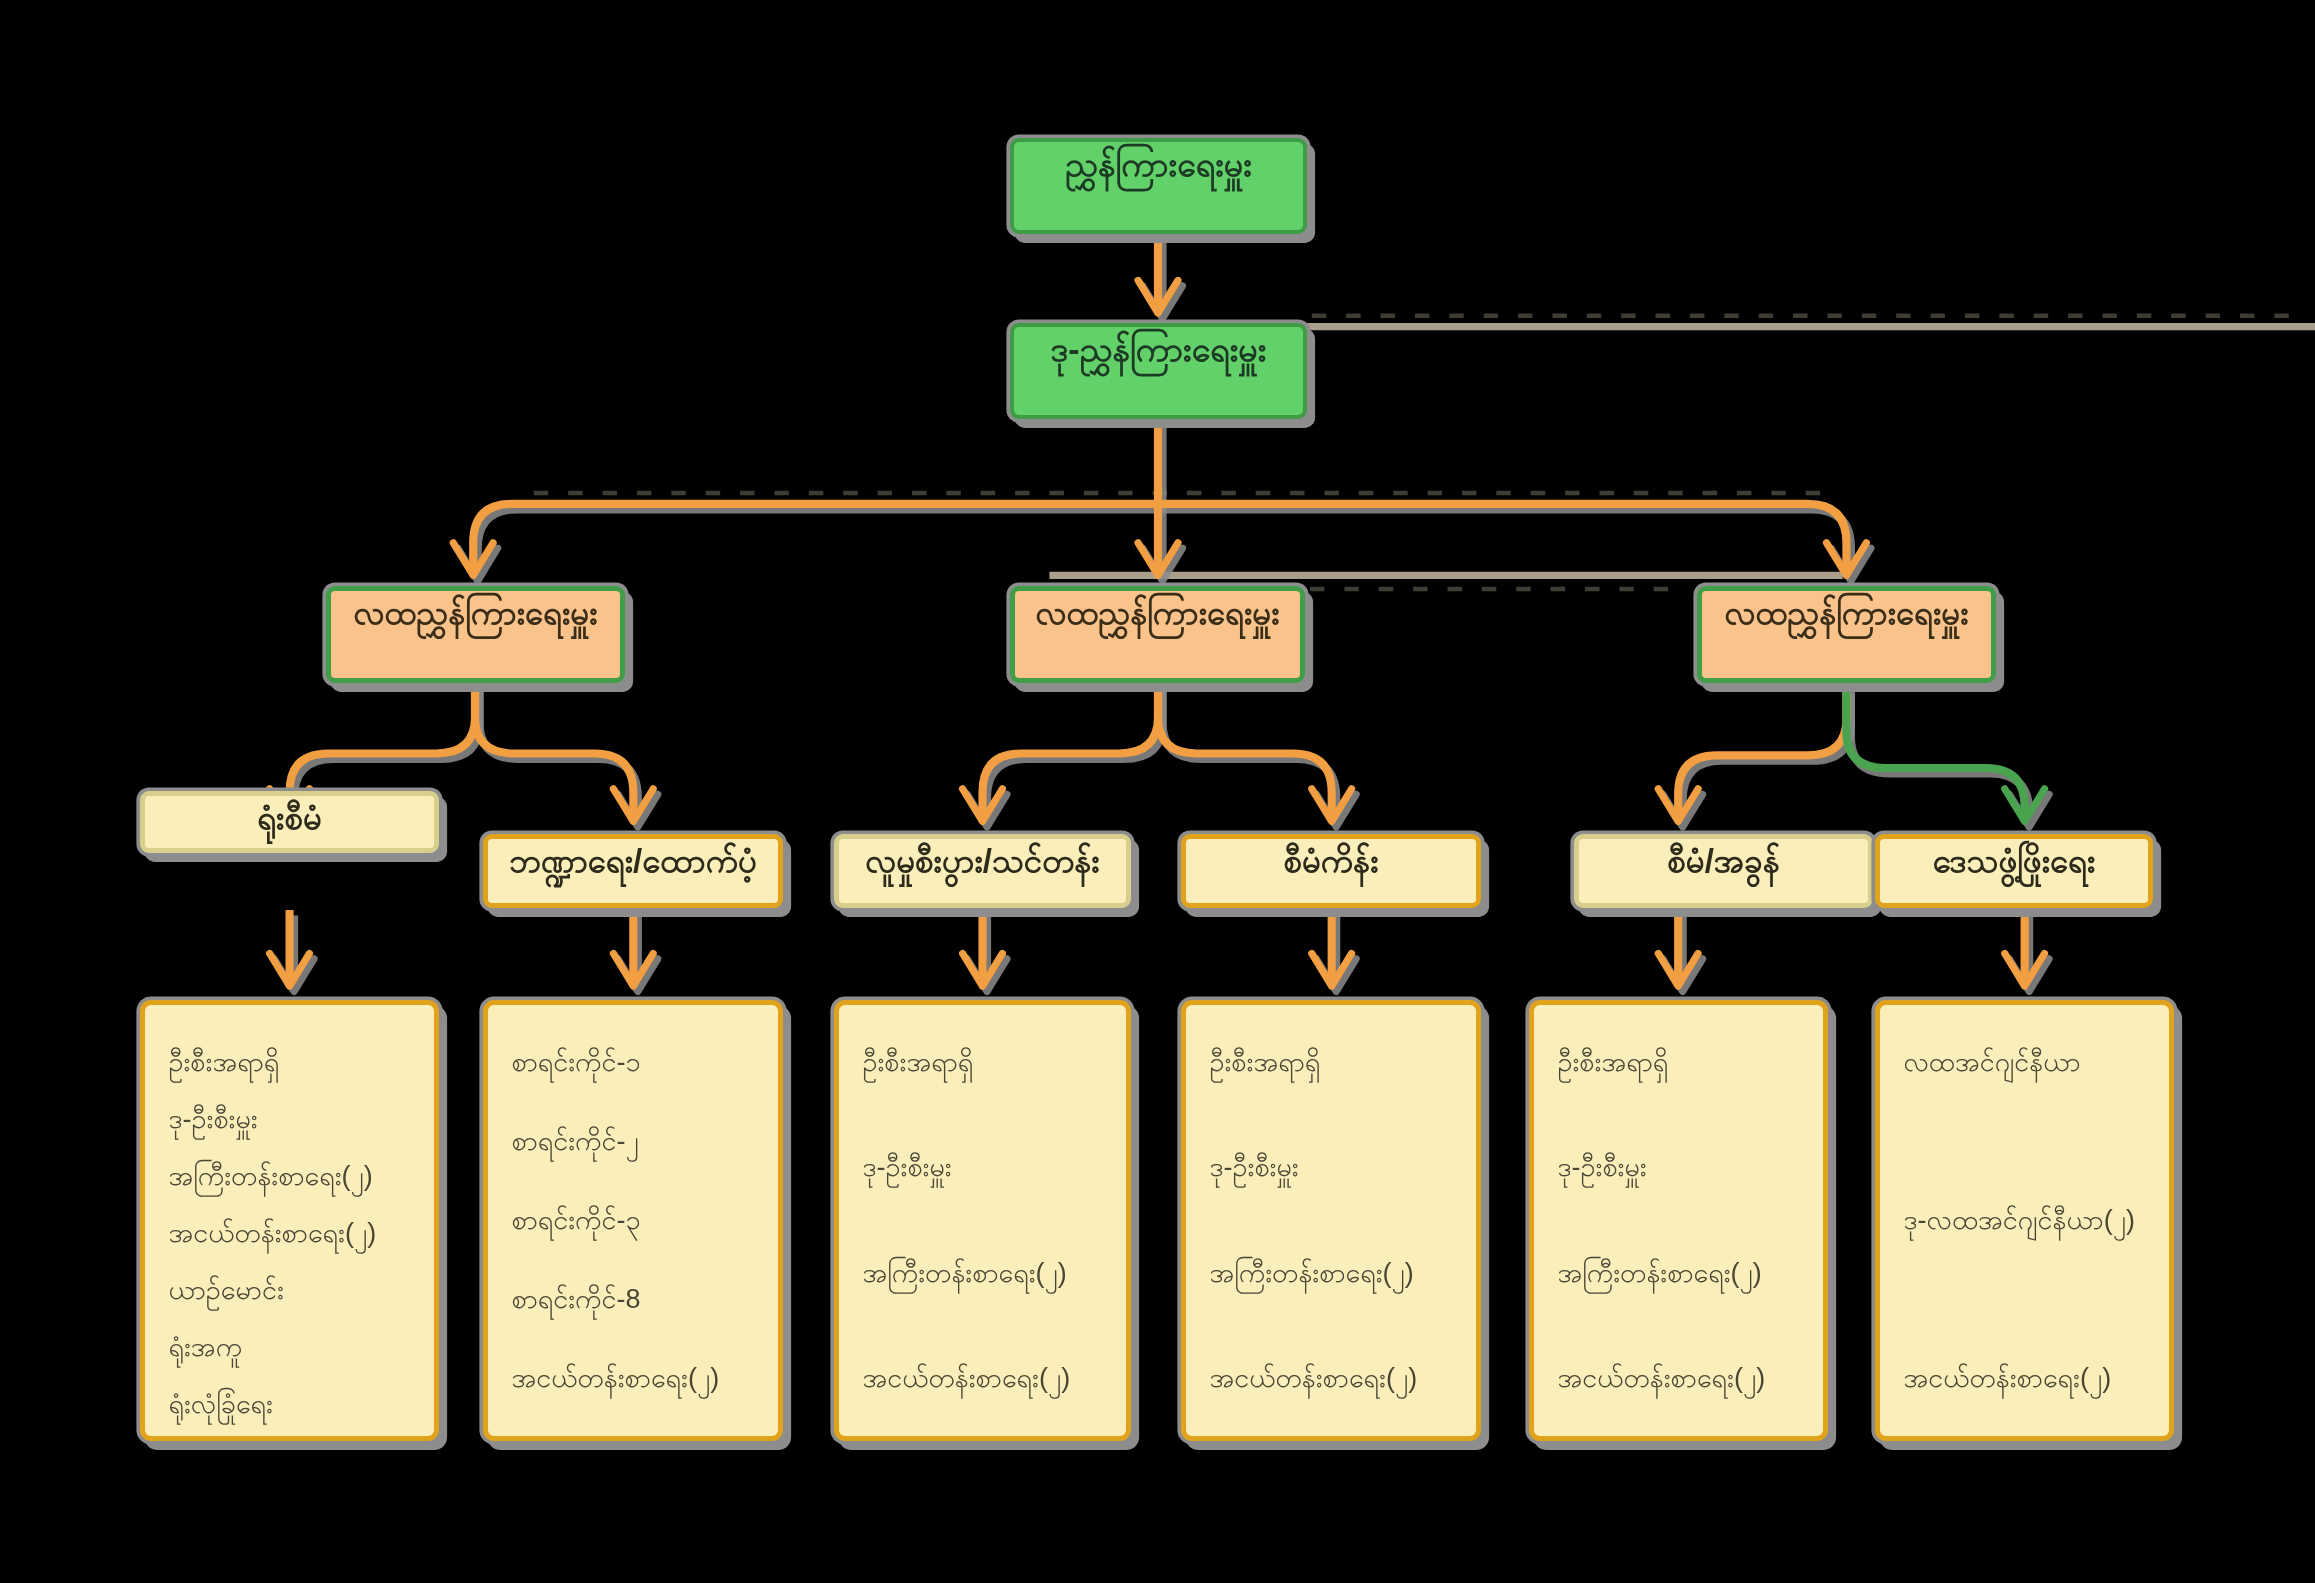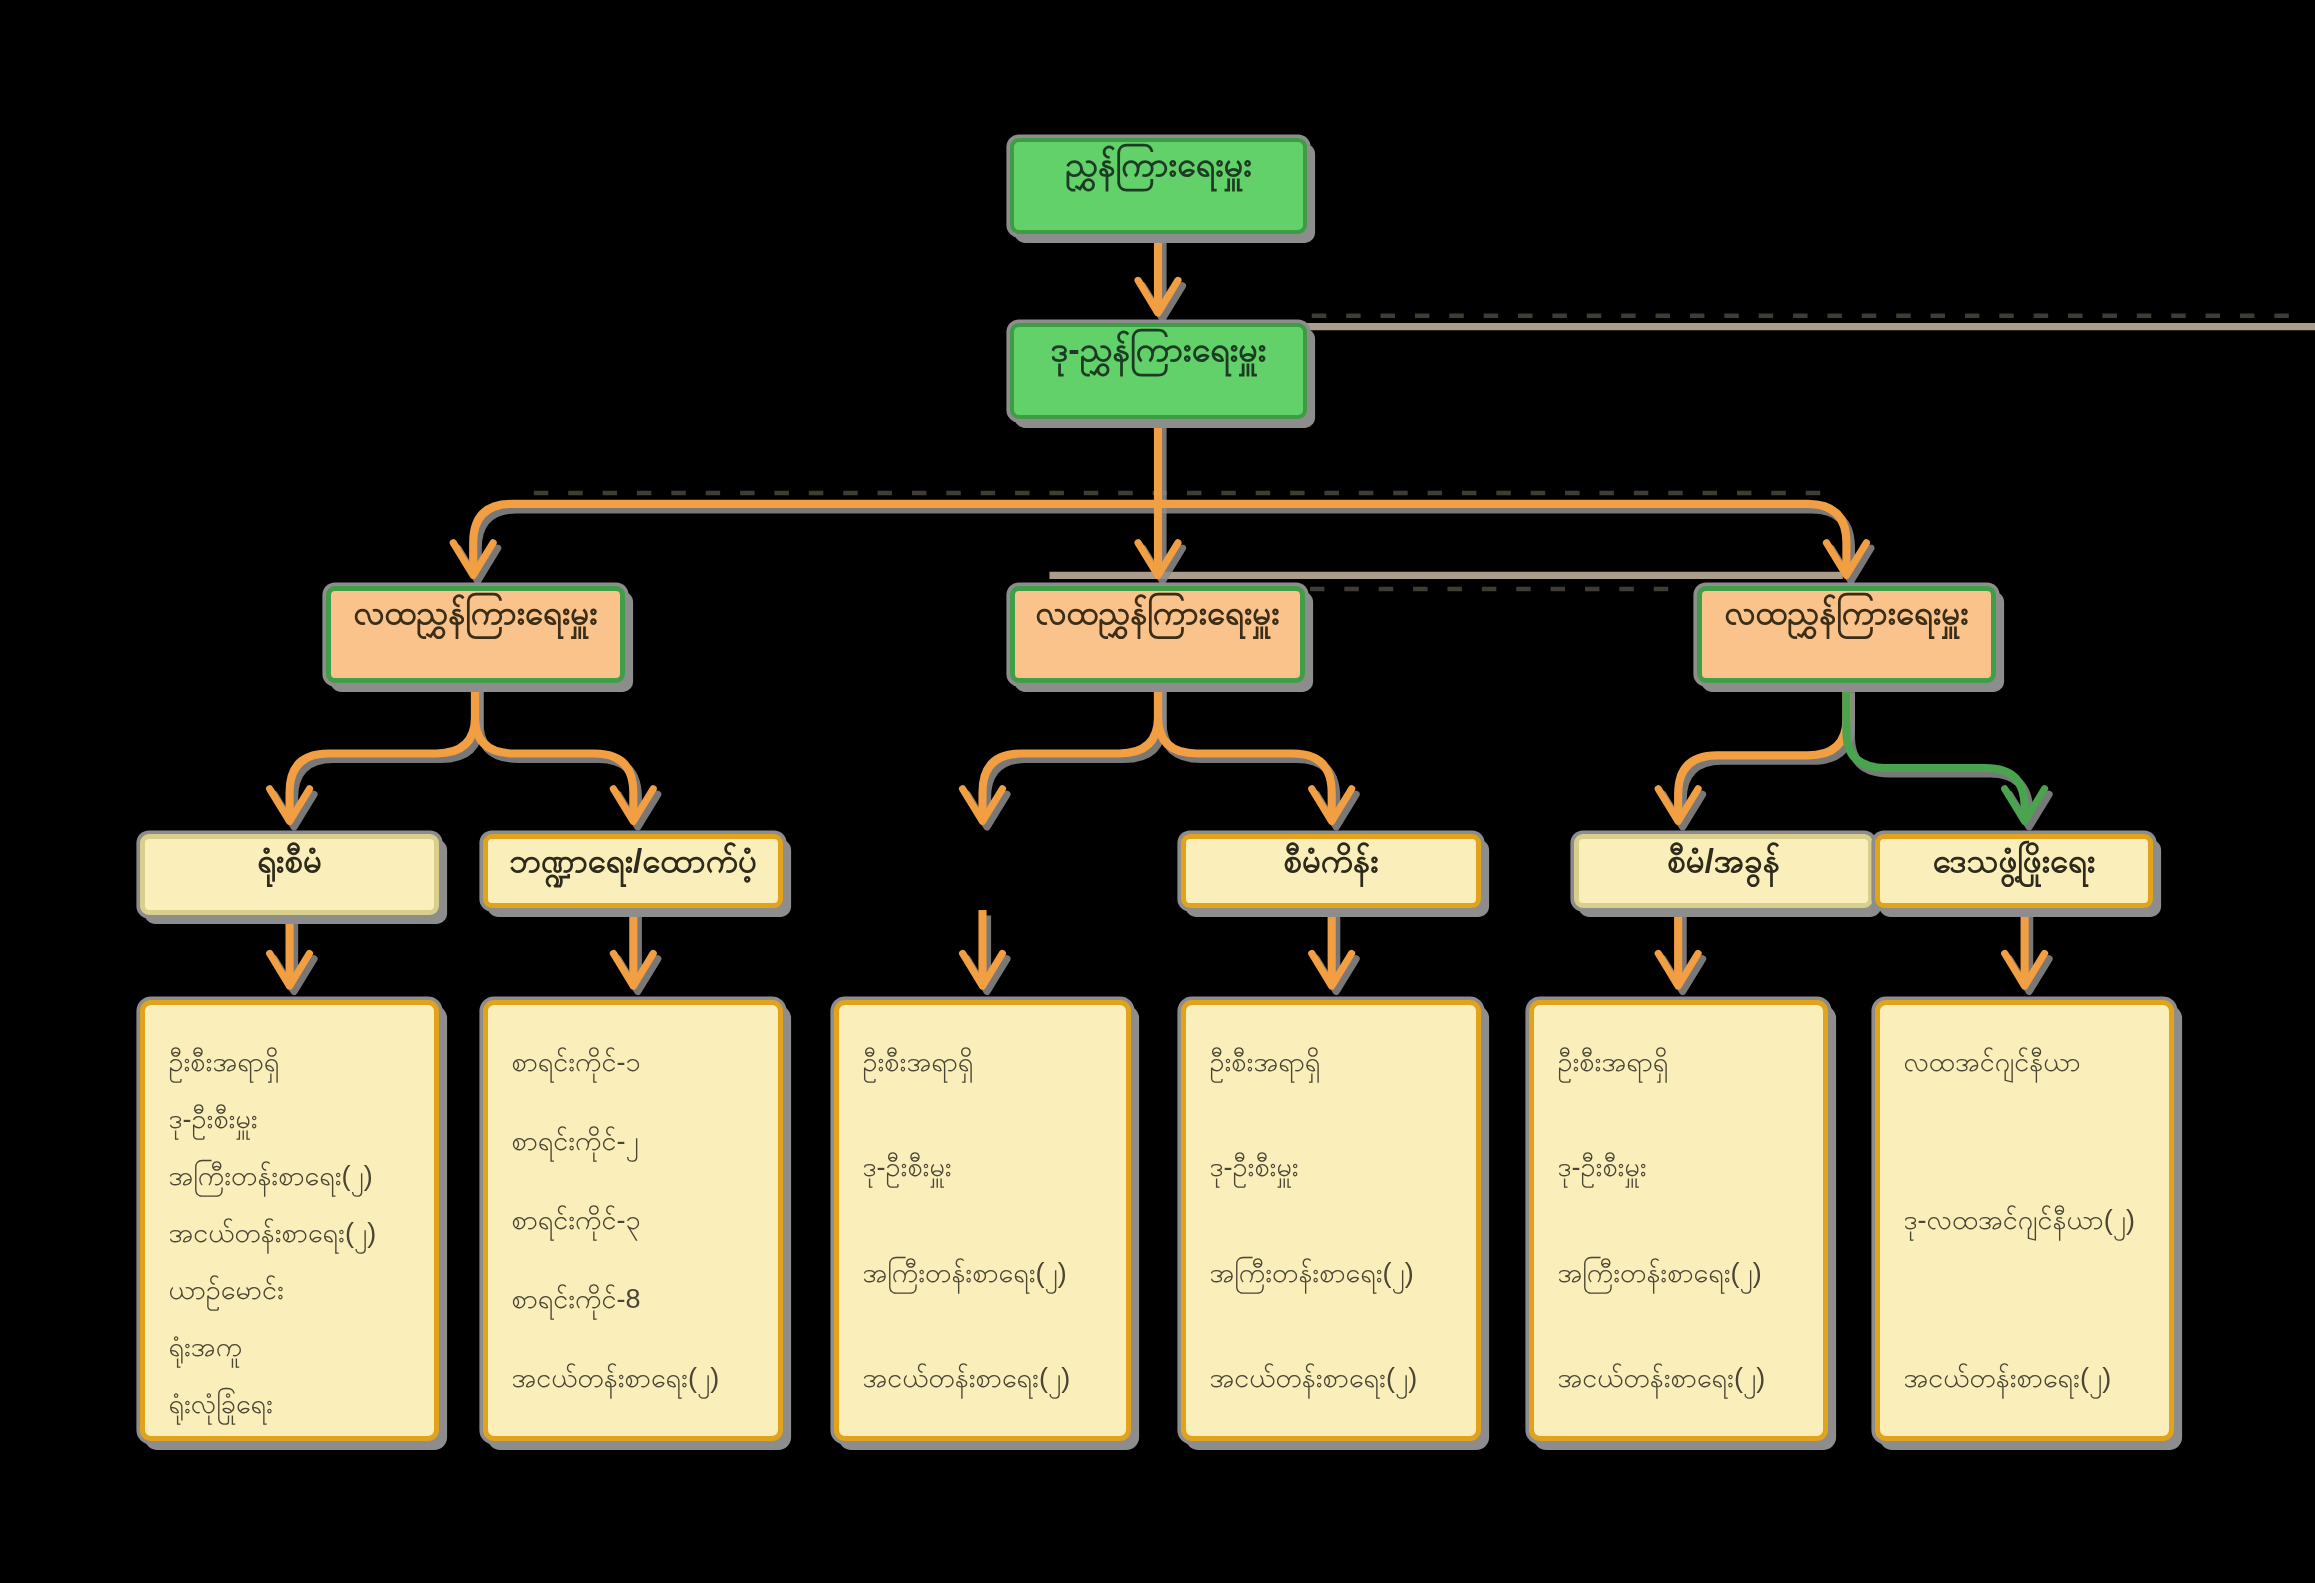--- a/index.html
+++ b/index.html
@@ -117,25 +117,28 @@
   <div class="node peach" style="left:326px;top:586px;width:299px;height:97px">
     <span>လထညွှန်ကြားရေးမှူး</span>
   </div>
   <div class="node peach" style="left:1010px;top:586px;width:295px;height:97px">
     <span>လထညွှန်ကြားရေးမှူး</span>
   </div>
   <div class="node peach" style="left:1697px;top:586px;width:299px;height:97px">
     <span>လထညွှန်ကြားရေးမှူး</span>
   </div>
 
-  <div class="node head head-khaki" style="left:140px;top:834px;width:299px;height:81px">
+  <div class="node head head-khaki" style="left:140px;top:791px;width:299px;height:62px">
     <span>ရုံးစီမံ</span>
   </div>
   <div class="node head head-gold" style="left:483px;top:834px;width:300px;height:74px">
     <span>ဘဏ္ဍာရေး/ထောက်ပံ့</span>
+  </div>
+  <div class="node head head-khaki" style="left:834px;top:834px;width:297px;height:74px">
+    <span>လူမှုစီးပွား/သင်တန်း</span>
   </div>
   <div class="node head head-gold" style="left:1181px;top:834px;width:300px;height:74px">
     <span>စီမံကိန်း</span>
   </div>
   <div class="node head head-khaki" style="left:1574px;top:834px;width:299px;height:74px">
     <span>စီမံ/အခွန်</span>
   </div>
   <div class="node head head-gold" style="left:1875px;top:834px;width:278px;height:74px">
     <span>ဒေသဖွံ့ဖြိုးရေး</span>
   </div>

